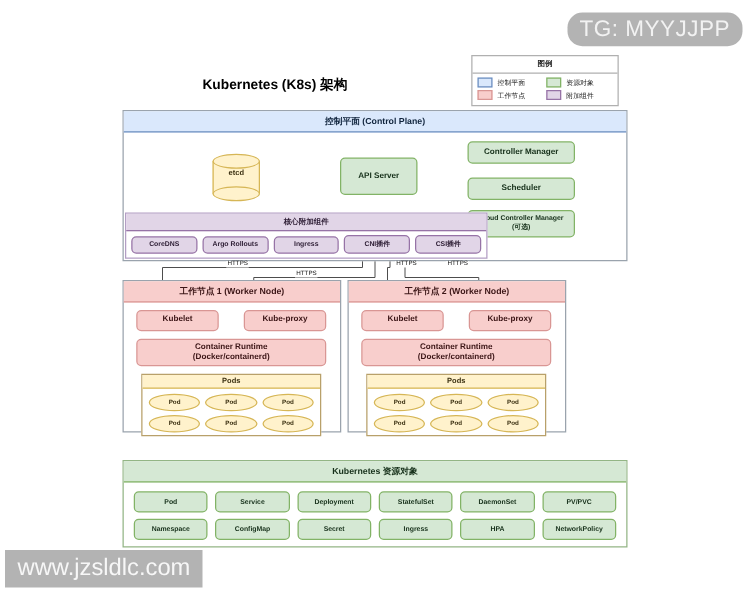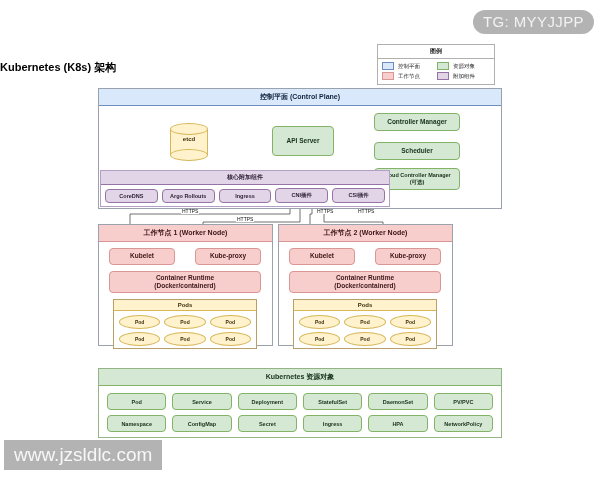--- a/index.html
+++ b/index.html
@@ -16,21 +16,21 @@
     -webkit-font-smoothing: antialiased;
   }
 
   
   .wm-top {
     position: absolute;
     top: 10px;
     right: 6px;
     background: #b3b3b3;
     color: #f2f2f2;
-    font-size: 15px;
+    font-size: 18px;
     letter-spacing: .4px;
     padding: 4px 10px 5px 10px;
     line-height: 1;
     white-space: nowrap;
     border-radius: 12px;
   }
   .wm-bottom {
     position: absolute;
     left: 4px;
     bottom: 10px;
@@ -82,21 +82,21 @@
     color: #1a1a1a;
     white-space: nowrap;
   }
 
   
   .diagram-title {
     position: absolute;
     left: 0;
     top: 60px;
     width: 600px;
-    text-align: left;
+    text-align: center;
     font-size: 11px;
     font-weight: bold;
     color: #000000;
     padding-right: 160px;
     box-sizing: border-box;
   }
 
   
   .panel {
     position: absolute;

